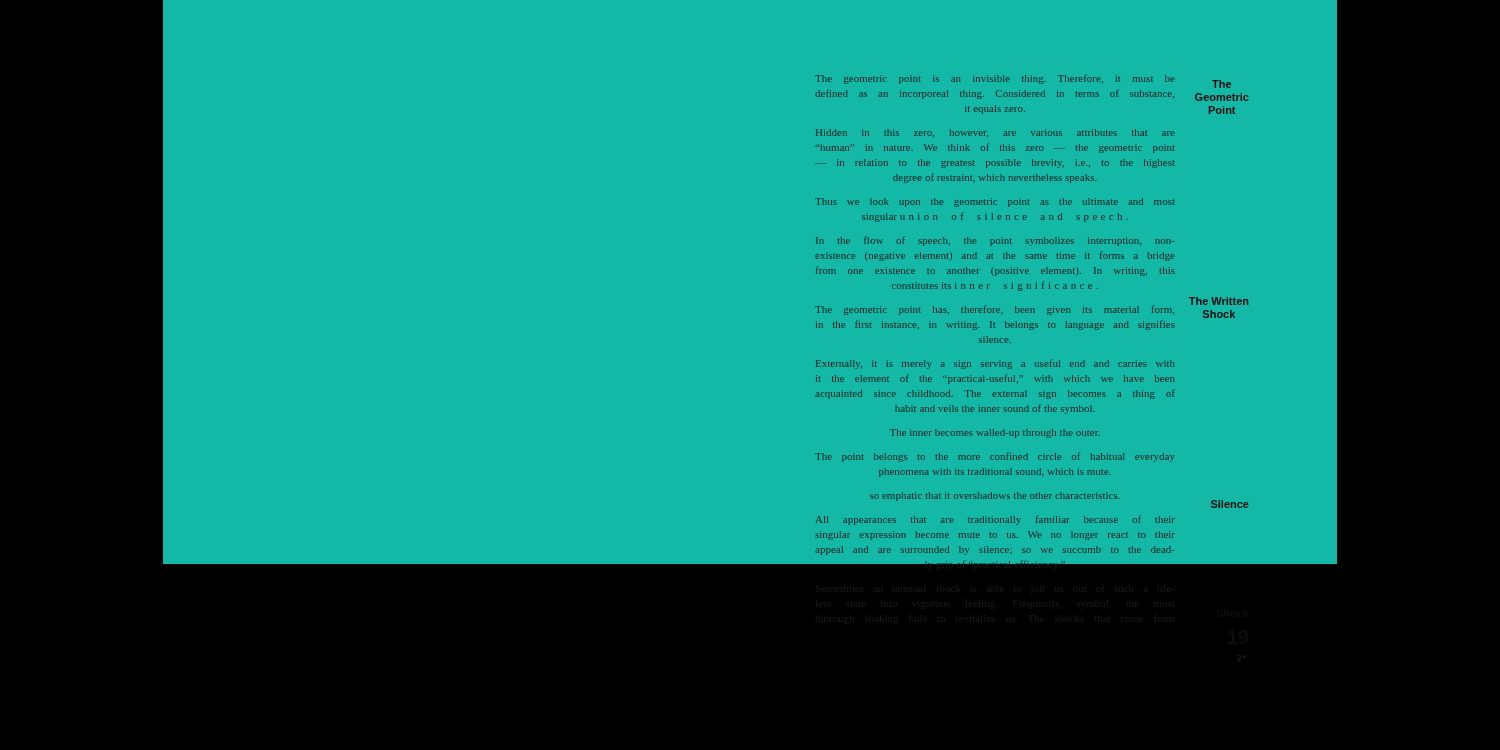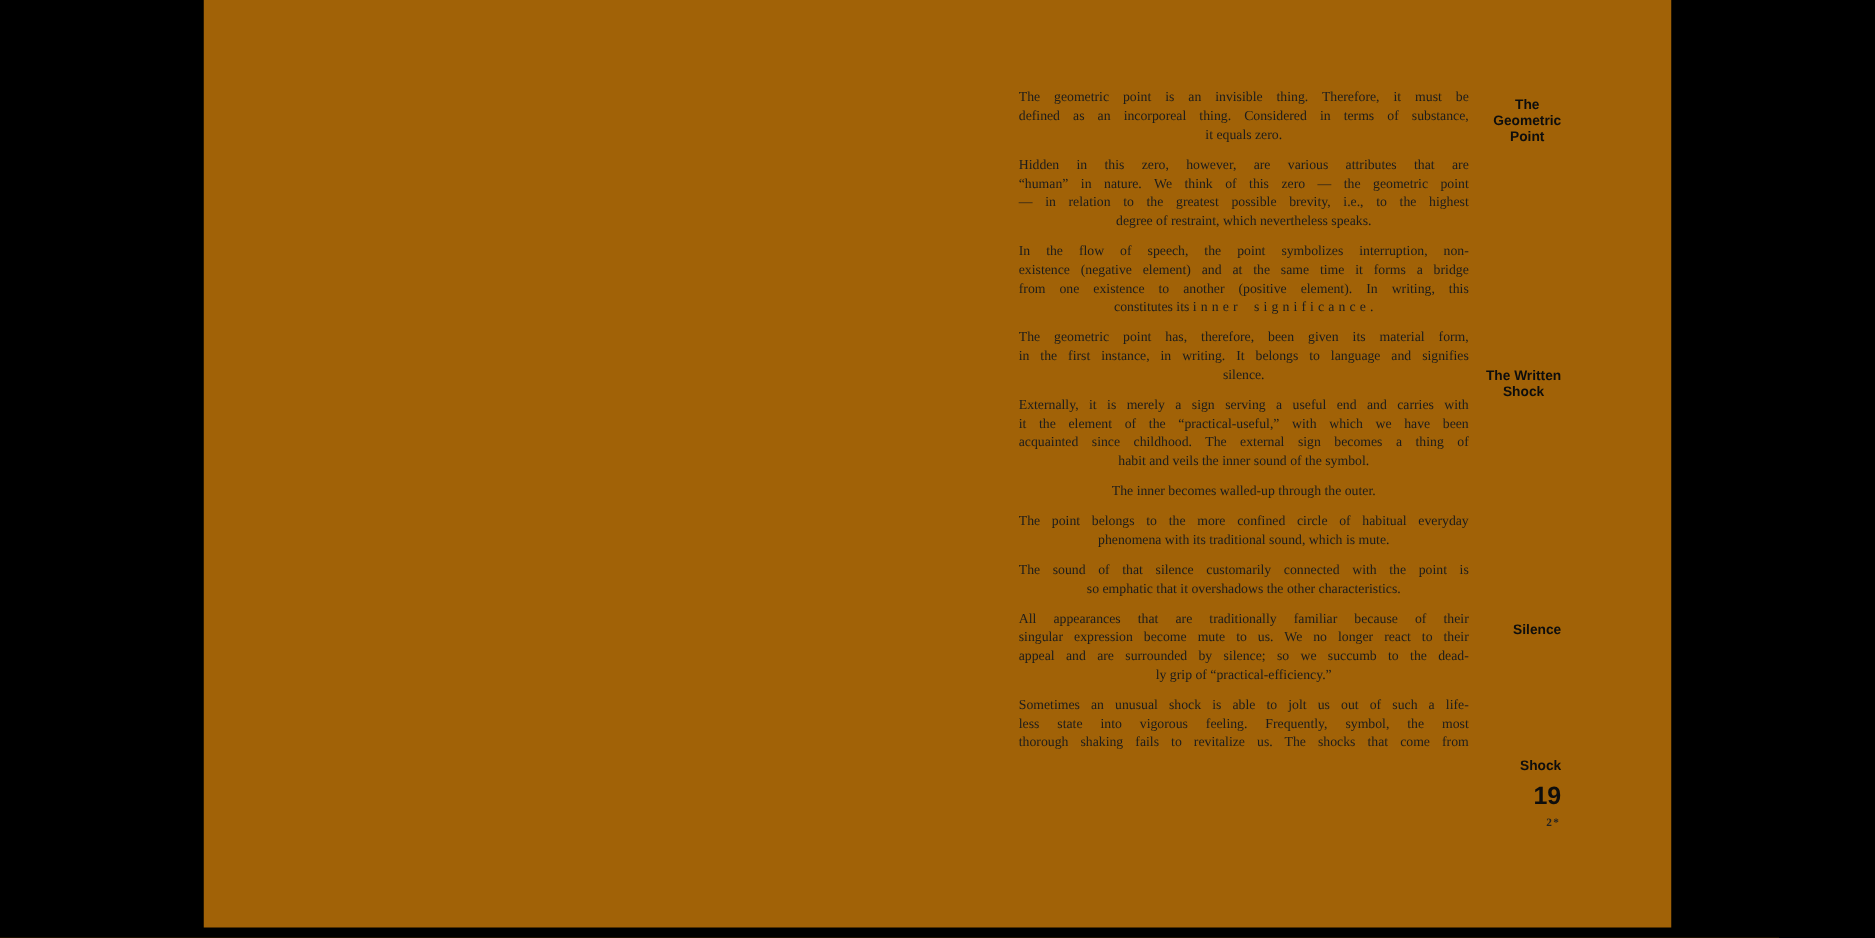--- a/index.html
+++ b/index.html
@@ -15,22 +15,22 @@
     position: relative;
     width: 1500px;
     height: 750px;
     background: #000000;
   }
   .paper {
     position: absolute;
     left: 163px;
     top: 0;
     width: 1174px;
-    height: 742px;
-    background: #a16207;
+    height: 564px;
+    background: #14b8a6;
   }
   .text-column {
     position: absolute;
     left: 652px;
     top: 71px;
     width: 360px;
     color: #1c1c1c;
     font-family: "Liberation Serif", serif;
     font-size: 11px;
     line-height: 15px;
@@ -94,20 +94,24 @@
           <div class="line j"><span>defined as an incorporeal thing. Considered in terms of substance,</span></div>
           <div class="line"><span>it equals zero.</span></div>
         </div>
         <div class="para">
           <div class="line j"><span>Hidden in this zero, however, are various attributes that are</span></div>
           <div class="line j"><span>“human” in nature. We think of this zero — the geometric point</span></div>
           <div class="line j"><span>— in relation to the greatest possible brevity, i.e., to the highest</span></div>
           <div class="line"><span>degree of restraint, which nevertheless speaks.</span></div>
         </div>
         <div class="para">
+          <div class="line j"><span>Thus we look upon the geometric point as the ultimate and most</span></div>
+          <div class="line"><span>singular </span><span class="sperr">union of silence and speech</span><span>.</span></div>
+        </div>
+        <div class="para">
           <div class="line j"><span>In the flow of speech, the point symbolizes interruption, non-</span></div>
           <div class="line j"><span>existence (negative element) and at the same time it forms a bridge</span></div>
           <div class="line j"><span>from one existence to another (positive element). In writing, this</span></div>
           <div class="line"><span>constitutes its </span><span class="sperr">inner significance</span><span>.</span></div>
         </div>
         <div class="para">
           <div class="line j"><span>The geometric point has, therefore, been given its material form,</span></div>
           <div class="line j"><span>in the first instance, in writing. It belongs to language and signifies</span></div>
           <div class="line"><span>silence.</span></div>
         </div>
@@ -118,21 +122,20 @@
           <div class="line"><span>habit and veils the inner sound of the symbol.</span></div>
         </div>
         <div class="para">
           <div class="line"><span>The inner becomes walled-up through the outer.</span></div>
         </div>
         <div class="para">
           <div class="line j"><span>The point belongs to the more confined circle of habitual everyday</span></div>
           <div class="line"><span>phenomena with its traditional sound, which is mute.</span></div>
         </div>
         <div class="para">
-          <div class="line j"><span>The sound of that silence customarily connected with the point is</span></div>
           <div class="line"><span>so emphatic that it overshadows the other characteristics.</span></div>
         </div>
         <div class="para">
           <div class="line j"><span>All appearances that are traditionally familiar because of their</span></div>
           <div class="line j"><span>singular expression become mute to us. We no longer react to their</span></div>
           <div class="line j"><span>appeal and are surrounded by silence; so we succumb to the dead-</span></div>
           <div class="line"><span>ly grip of “practical-efficiency.”</span></div>
         </div>
         <div class="para">
           <div class="line j"><span>Sometimes an unusual shock is able to jolt us out of such a life-</span></div>

